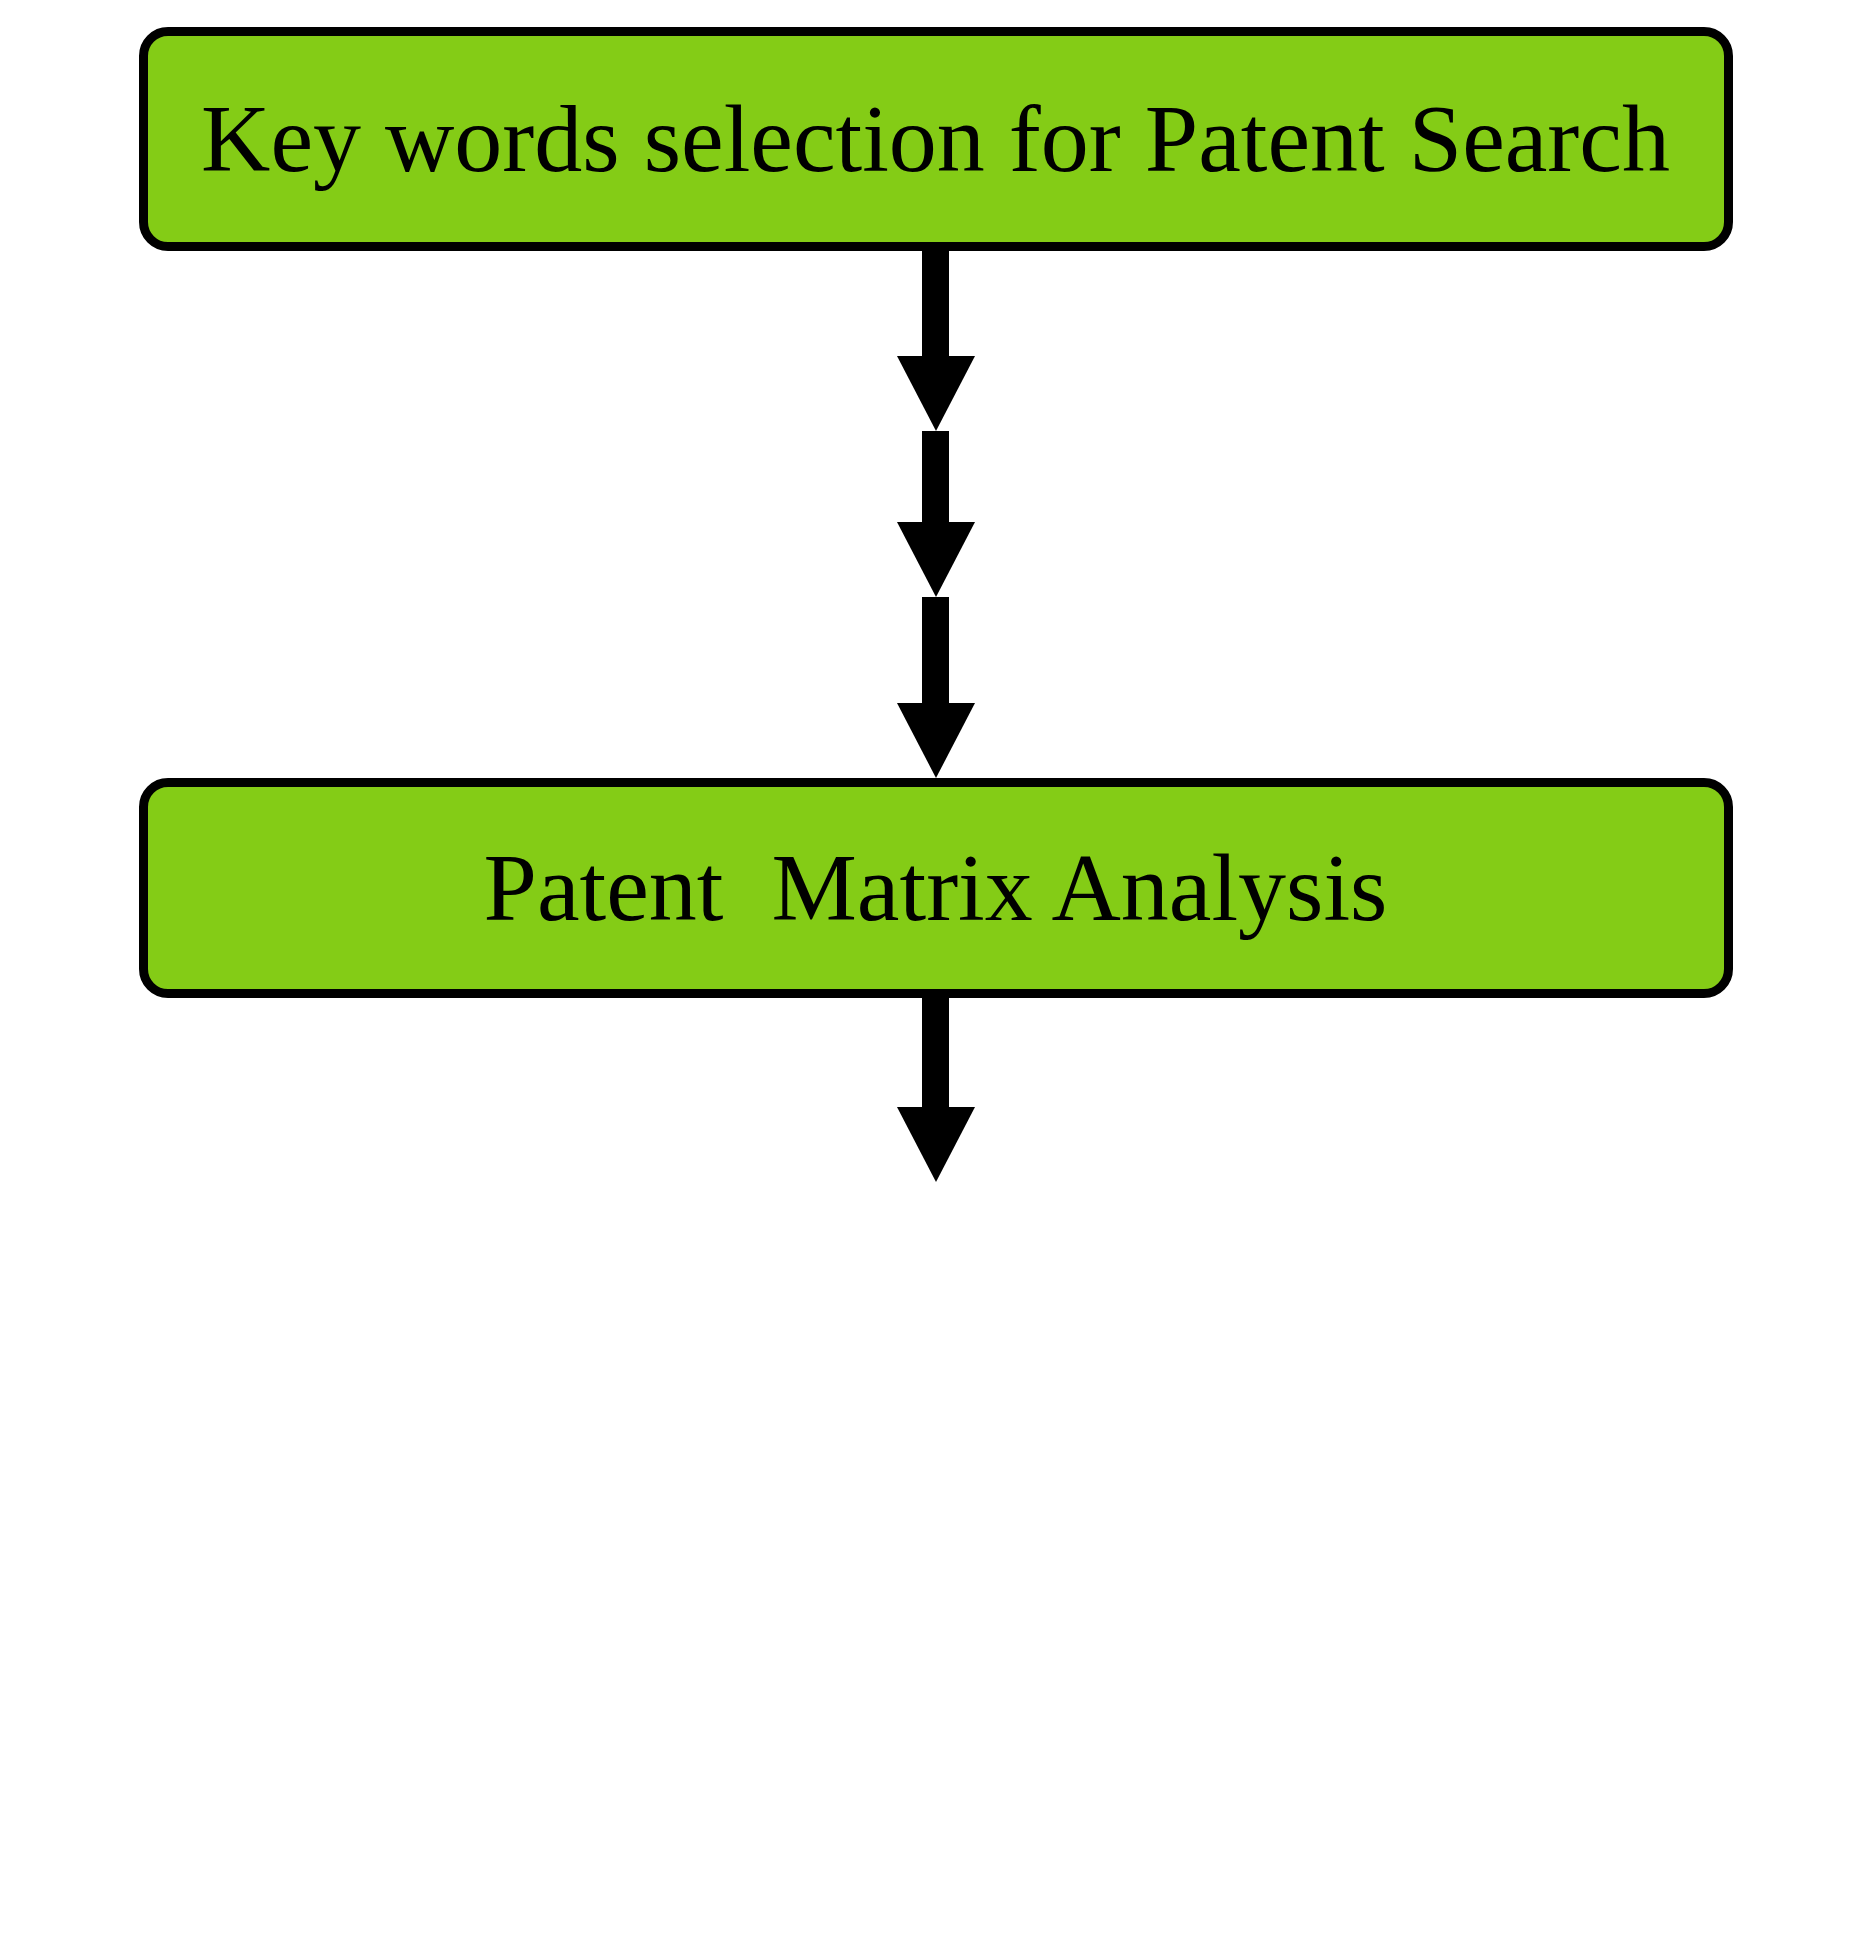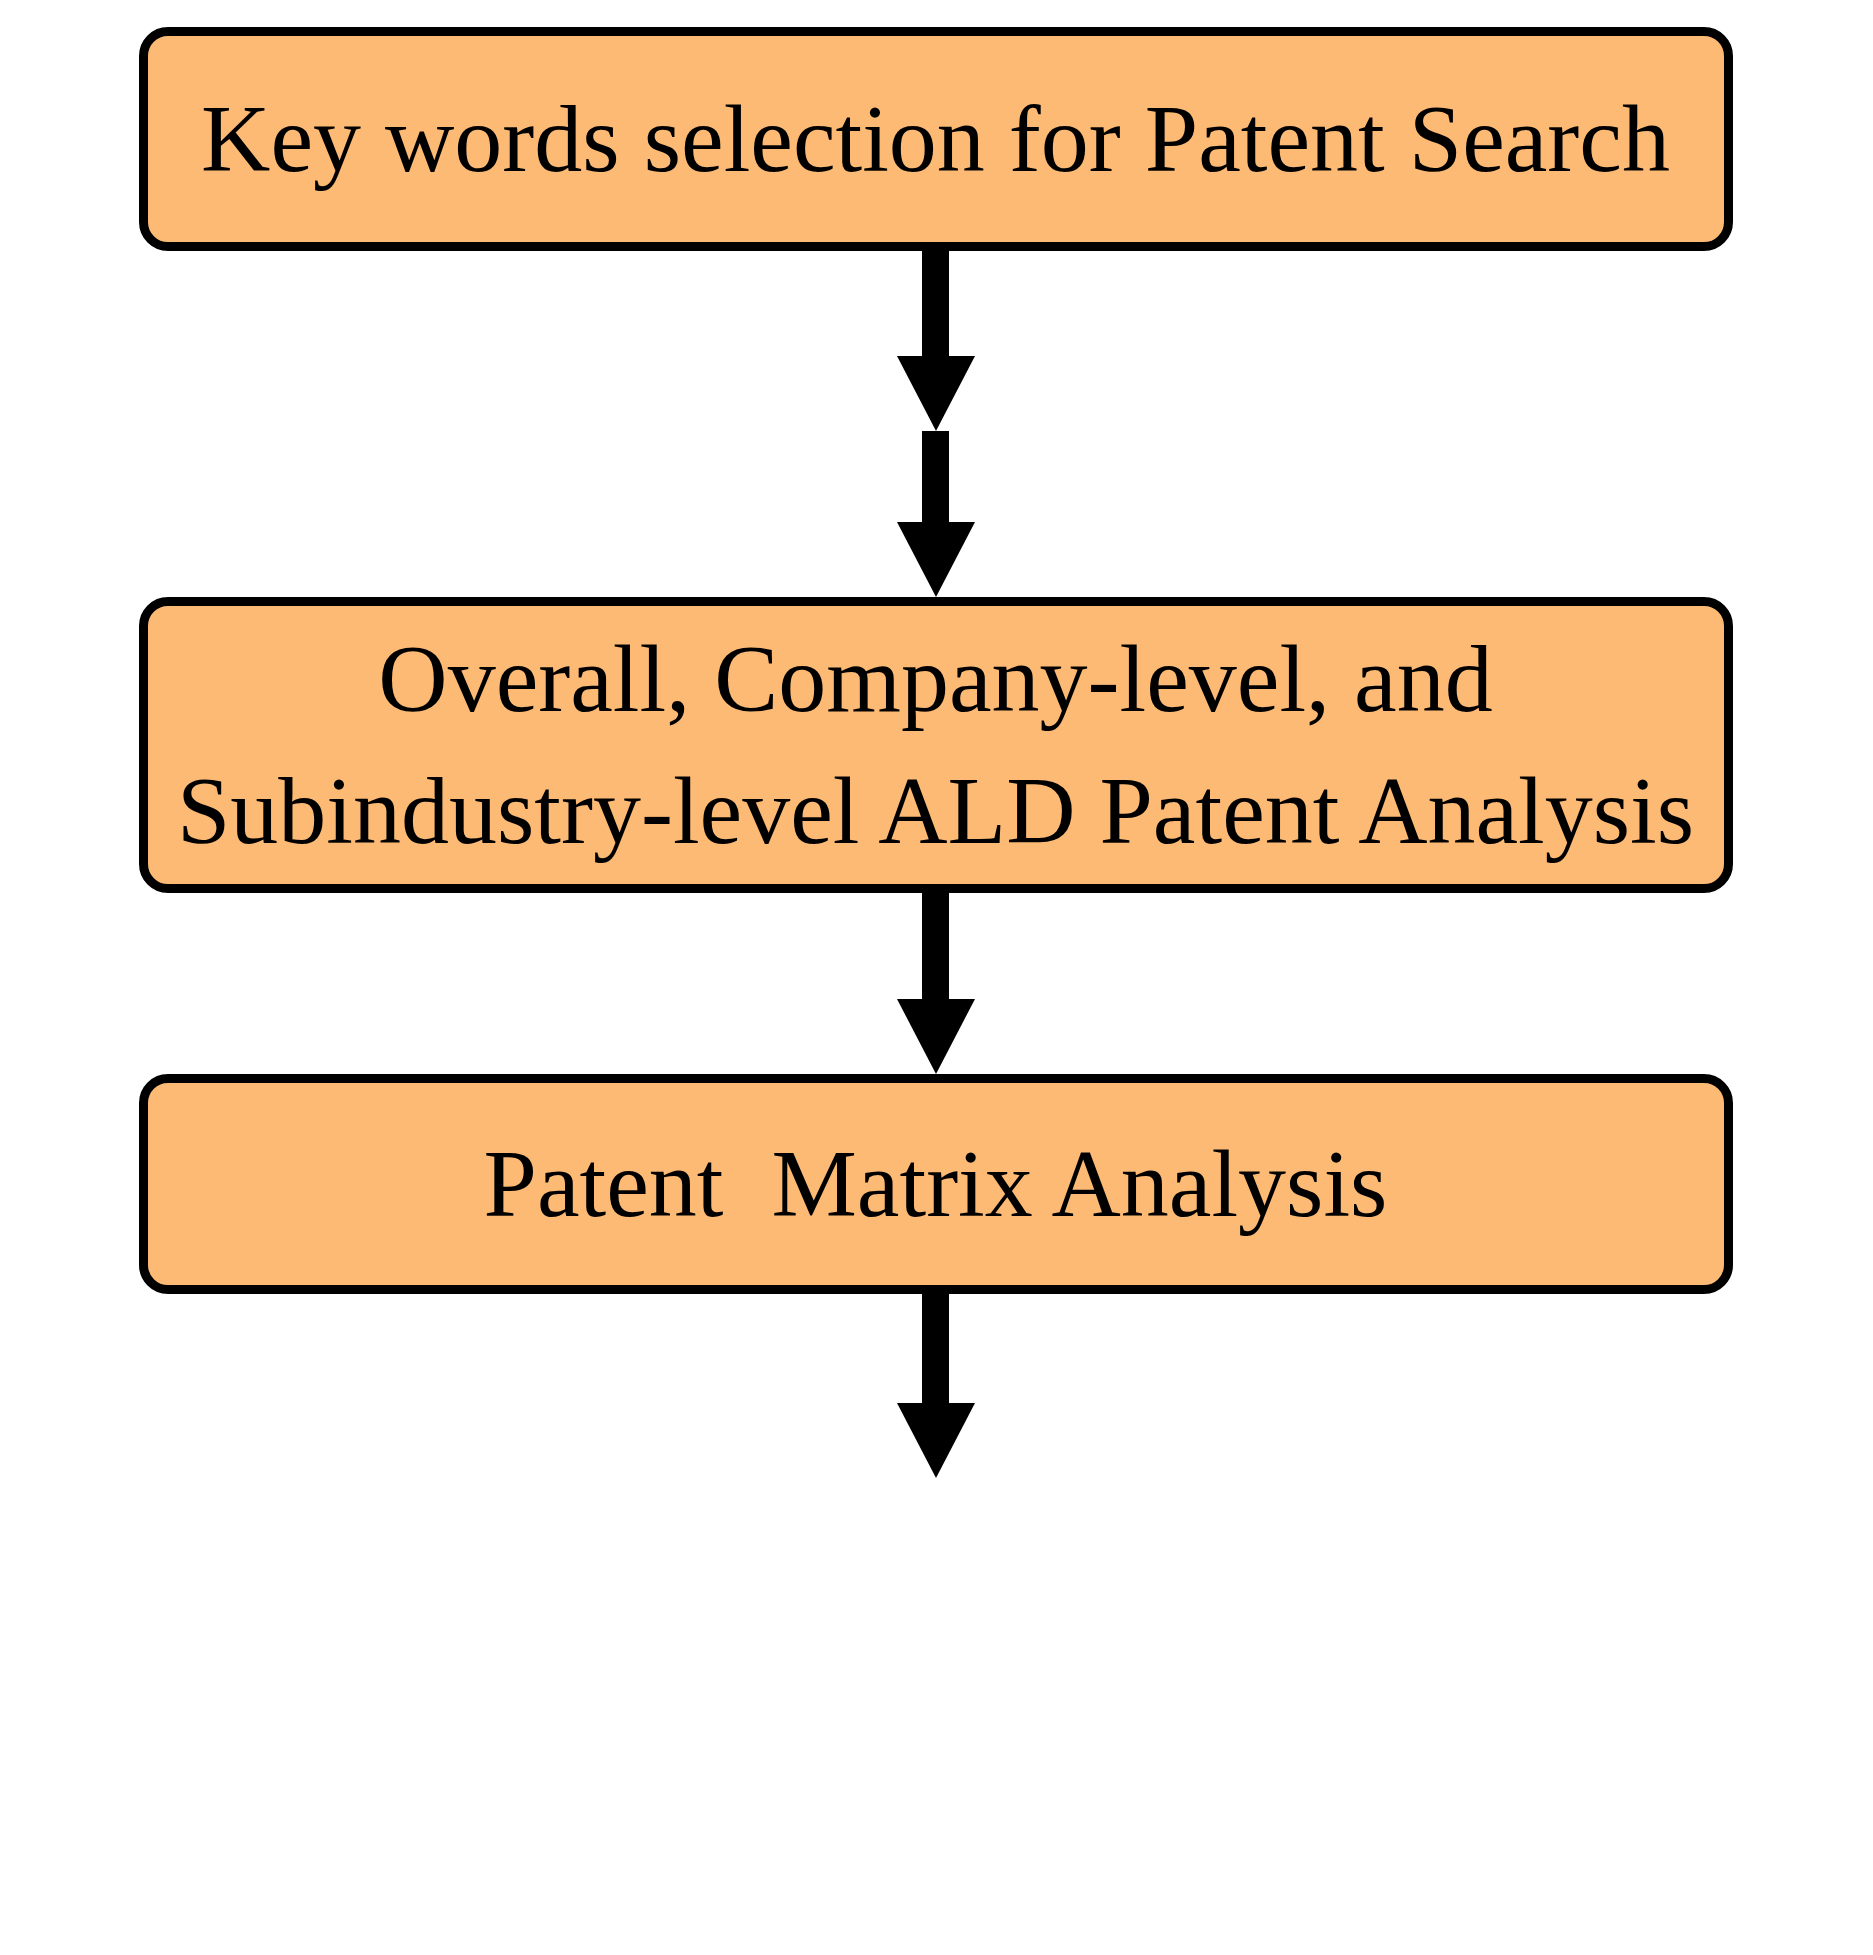--- a/index.html
+++ b/index.html
@@ -22,21 +22,21 @@
     flex-direction: column;
     align-items: center;
     background: #ffffff;
   }
   .box {
     box-sizing: border-box;
     width: 1594px;
     flex: 0 0 auto;
     border: 9px solid #000000;
     border-radius: 29px;
-    background: #fdba74;
+    background: #84cc16;
     display: flex;
     align-items: center;
     justify-content: center;
   }
   .box .label {
     display: block;
     white-space: pre-wrap;
     text-align: center;
     font-size: 96px;
     line-height: 1.38;
@@ -84,24 +84,20 @@
     <div class="shaft"></div>
     <div class="head"></div>
   </div>
 
 
   <div class="arrow g2">
     <div class="shaft"></div>
     <div class="head"></div>
   </div>
 
-  <div class="box h-tall">
-    <span class="label">Overall, Company-level, and
-Subindustry-level ALD Patent Analysis</span>
-  </div>
 
   <div class="arrow g3">
     <div class="shaft"></div>
     <div class="head"></div>
   </div>
 
   <div class="box h-small3">
     <span class="label">Patent  Matrix Analysis</span>
   </div>
 

